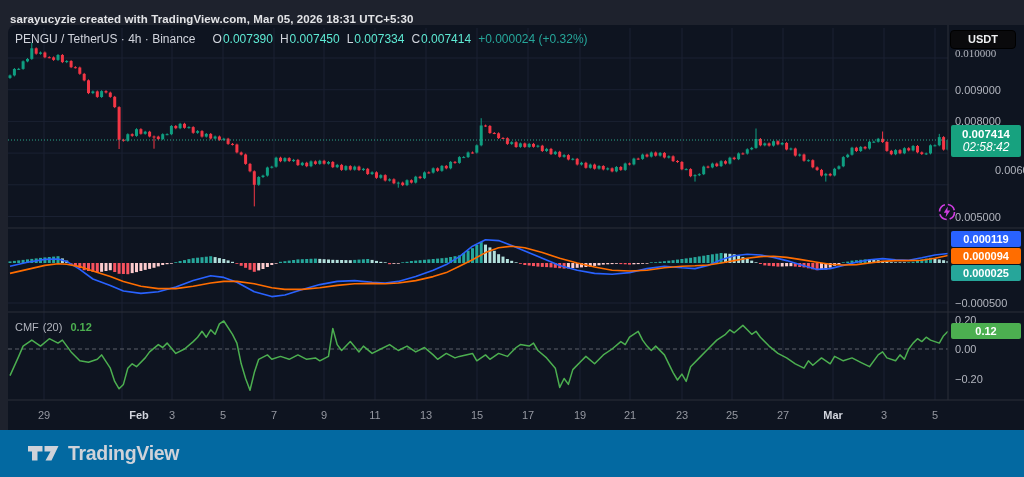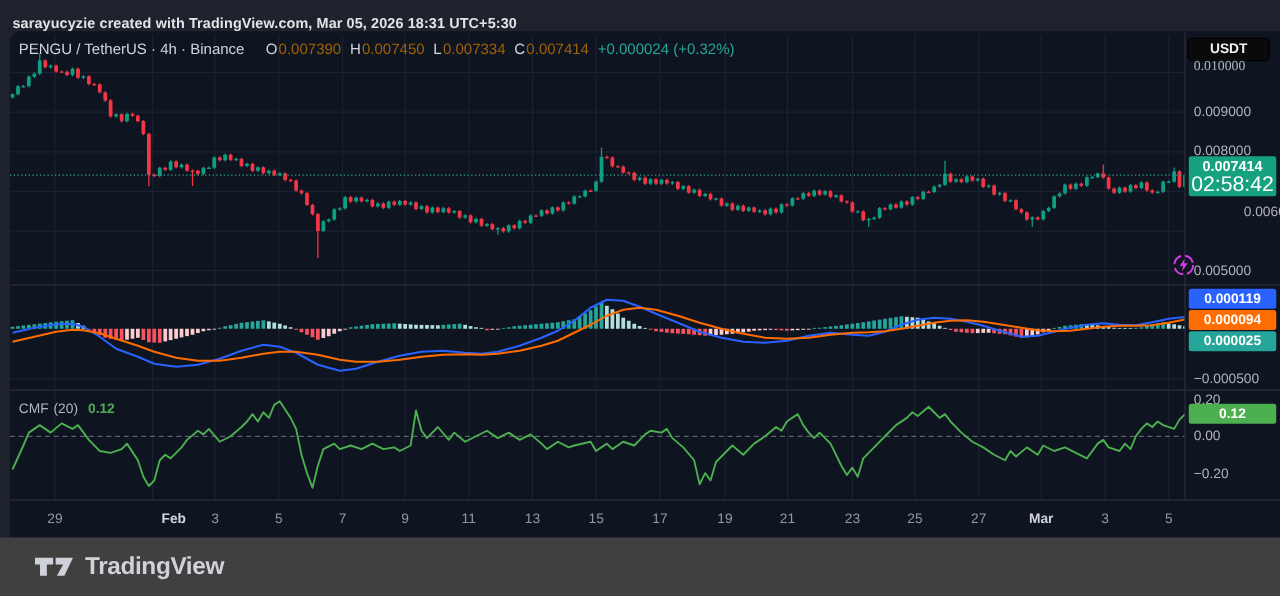--- a/index.html
+++ b/index.html
@@ -5,39 +5,39 @@
   * { margin:0; padding:0; box-sizing:border-box; }
   body { background:#14161d; font-family:"Liberation Sans","DejaVu Sans",sans-serif; }
   .screen { position:relative; width:1024px; height:477px; background:#1e222d; overflow:hidden; }
   .top-bar { position:absolute; left:0; top:0; width:1024px; height:25px; background:#1e222d; display:flex; align-items:flex-end; }
   .attribution { margin-left:10px; font-size:11.5px; font-weight:bold; color:#e3e4e7; letter-spacing:.1px; }
   .chart-area { position:absolute; left:8px; top:25px; width:1016px; height:405px; background:#0e1420; border-top-left-radius:8px; overflow:hidden; }
   #chart-svg { position:absolute; left:0; top:0; }
   .symbol-legend { position:absolute; left:7px; top:7px; font-size:12px; color:#d1d4dc; white-space:nowrap; }
   .symbol-legend .ohlc-group { margin-left:10px; }
   .ohlc-letter { color:#d1d4dc; margin-left:7px; }
-  .ohlc-value { color:#a16207; margin-left:1px; }
+  .ohlc-value { color:#5eead4; margin-left:1px; }
   .change-value { color:#26a69a; margin-left:7px; }
   .pane-legend { position:absolute; left:7px; font-size:11px; color:#b2b5be; white-space:nowrap; }
   .pane-legend .param { margin-left:4px; }
   .pane-legend .val { margin-left:8px; font-weight:bold; }
   .usdt-btn { position:absolute; left:942px; top:5px; width:66px; height:19px; background:#0a0a0c; border:1px solid #000;
               border-radius:4px; color:#f0f1f3; font-size:11px; font-weight:bold; text-align:center; line-height:17px;
               font-family:inherit; cursor:pointer; }
   .scale-label { position:absolute; left:947px; transform:translateY(-50%); font-size:11px; color:#b2b5be; white-space:nowrap; }
   .time-label { position:absolute; top:380px; height:20px; line-height:20px; transform:translateX(-50%); font-size:11px; color:#9598a1; }
   .time-label.major { color:#d1d4dc; font-weight:bold; }
   .badge { position:absolute; left:943px; width:70px; border-radius:2px; color:#fff; font-size:11px; text-align:center; }
   .price-badge { top:100px; height:32px; padding-top:2px; }
   .price-badge .p1 { font-weight:bold; font-size:11.5px; line-height:14px; }
-  .price-badge .p2 { font-size:17px; line-height:13px; }
+  .price-badge .p2 { font-size:12px; line-height:13px;font-style:italic; }
   .macd-badge { height:16px; line-height:16px; font-weight:bold; }
   .cmf-badge { top:298px; height:16px; line-height:16px; font-weight:bold; }
   .flash-icon { position:absolute; left:930px; top:178px; width:18px; height:18px; cursor:pointer; }
-  .bottom-bar { position:absolute; left:0; top:430px; width:1024px; height:47px; background:#404040; display:flex; align-items:center; }
+  .bottom-bar { position:absolute; left:0; top:430px; width:1024px; height:47px; background:#0369a1; display:flex; align-items:center; }
   .logo { display:flex; align-items:center; margin-left:28px; cursor:pointer; }
   .logo-text { color:#cfd2d9; font-size:19.5px; font-weight:bold; margin-left:9px; letter-spacing:-0.3px; }
 </style>
 </head>
 <body>
 
 <div class="screen">
 
   <div class="top-bar">
     <span class="attribution">sarayucyzie created with TradingView.com, Mar 05, 2026 18:31 UTC+5:30</span>

